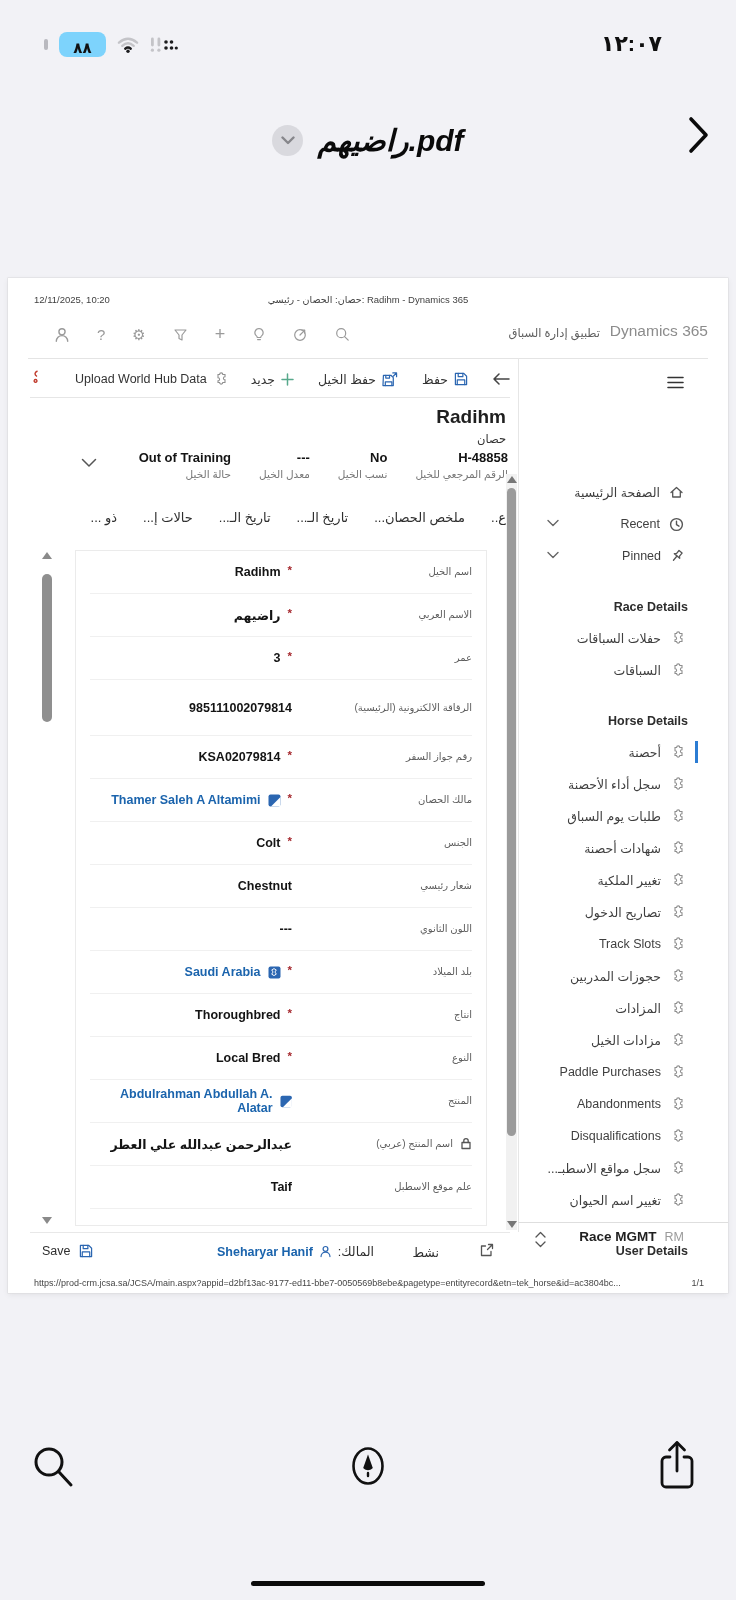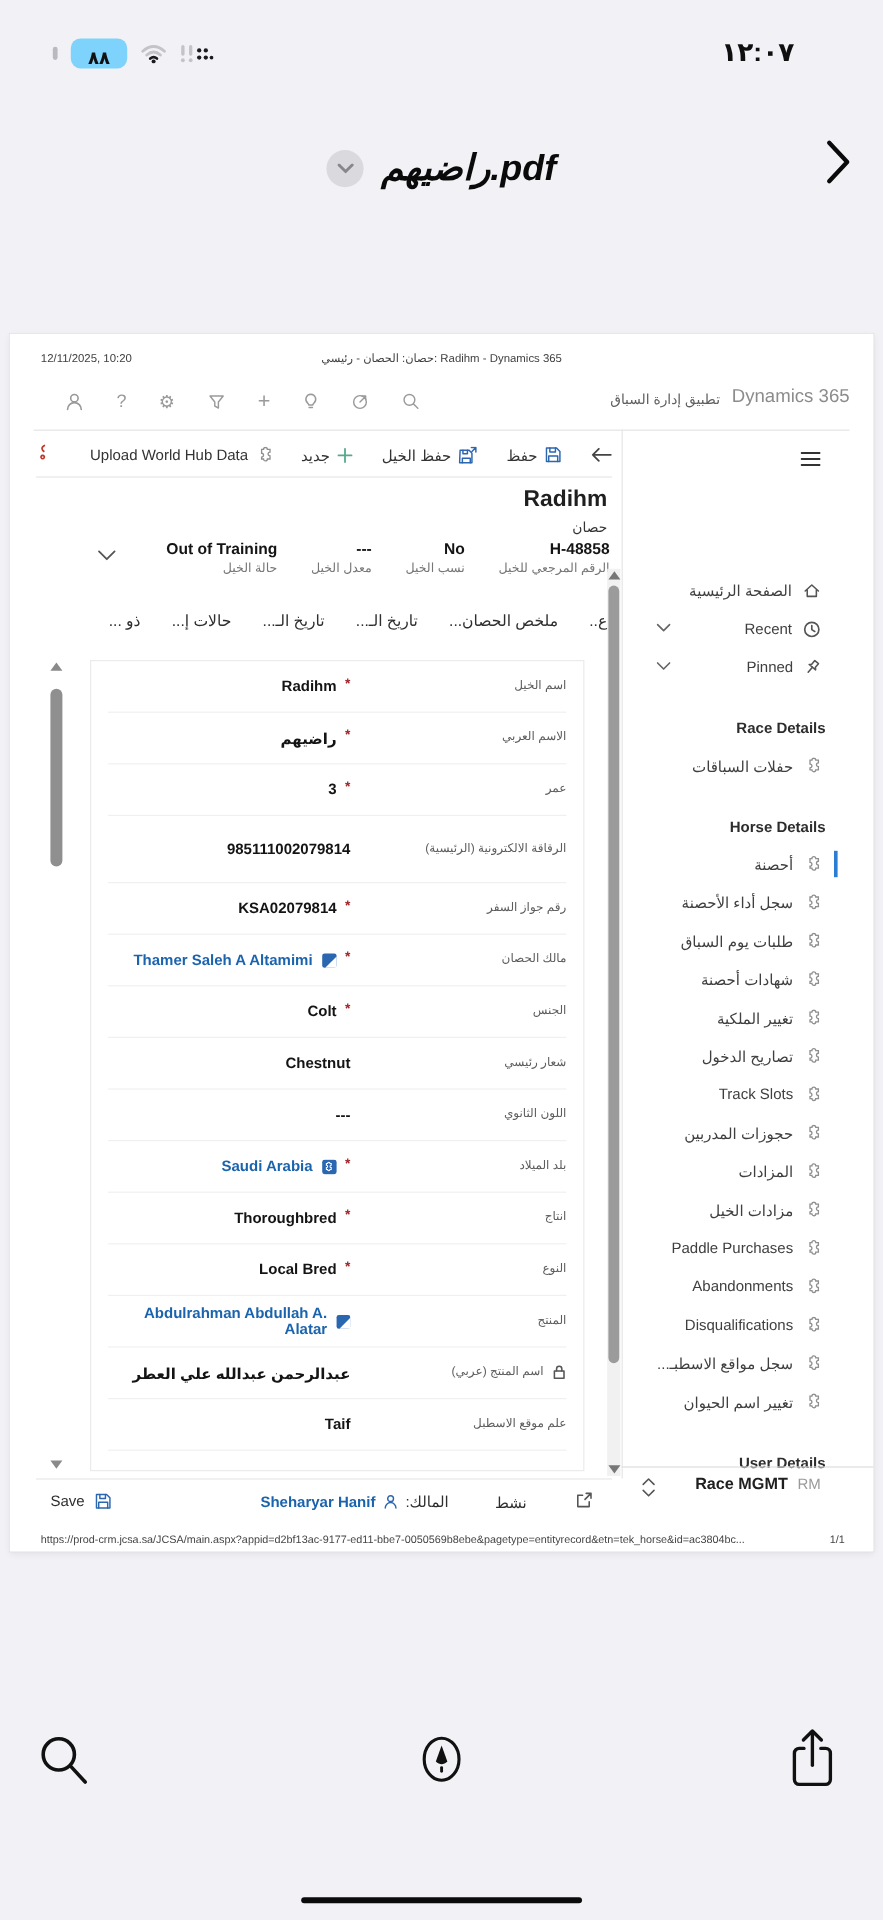--- a/index.html
+++ b/index.html
@@ -495,20 +495,26 @@
             </span>
         </div>
 
         <div class="nav-head">Race Details</div>
         <div class="nav-item">
           <svg class="pz" width="14" height="14" viewBox="0 0 14 14">
               <path d="M5 2.5h1.6a1.6 1.6 0 1 1 3.2 0H12v2.2a1.6 1.6 0 1 0 0 3.2v2.6H9.8a1.6 1.6 0 1 1-3.2 0H5V8.9a1.6 1.6 0 1 0 0-3.2V2.5z"></path>
             </svg>
           <span>حفلات السباقات</span>
         </div>
+        <div class="nav-item">
+          <svg class="pz" width="14" height="14" viewBox="0 0 14 14">
+              <path d="M5 2.5h1.6a1.6 1.6 0 1 1 3.2 0H12v2.2a1.6 1.6 0 1 0 0 3.2v2.6H9.8a1.6 1.6 0 1 1-3.2 0H5V8.9a1.6 1.6 0 1 0 0-3.2V2.5z"></path>
+            </svg>
+          <span>السباقات</span>
+        </div>
 
         <div class="nav-head">Horse Details</div>
         <div class="nav-item">
           <span class="sel-bar"></span>
           <svg class="pz" width="14" height="14" viewBox="0 0 14 14">
               <path d="M5 2.5h1.6a1.6 1.6 0 1 1 3.2 0H12v2.2a1.6 1.6 0 1 0 0 3.2v2.6H9.8a1.6 1.6 0 1 1-3.2 0H5V8.9a1.6 1.6 0 1 0 0-3.2V2.5z"></path>
             </svg>
           <span>أحصنة</span>
         </div>
         <div class="nav-item">

